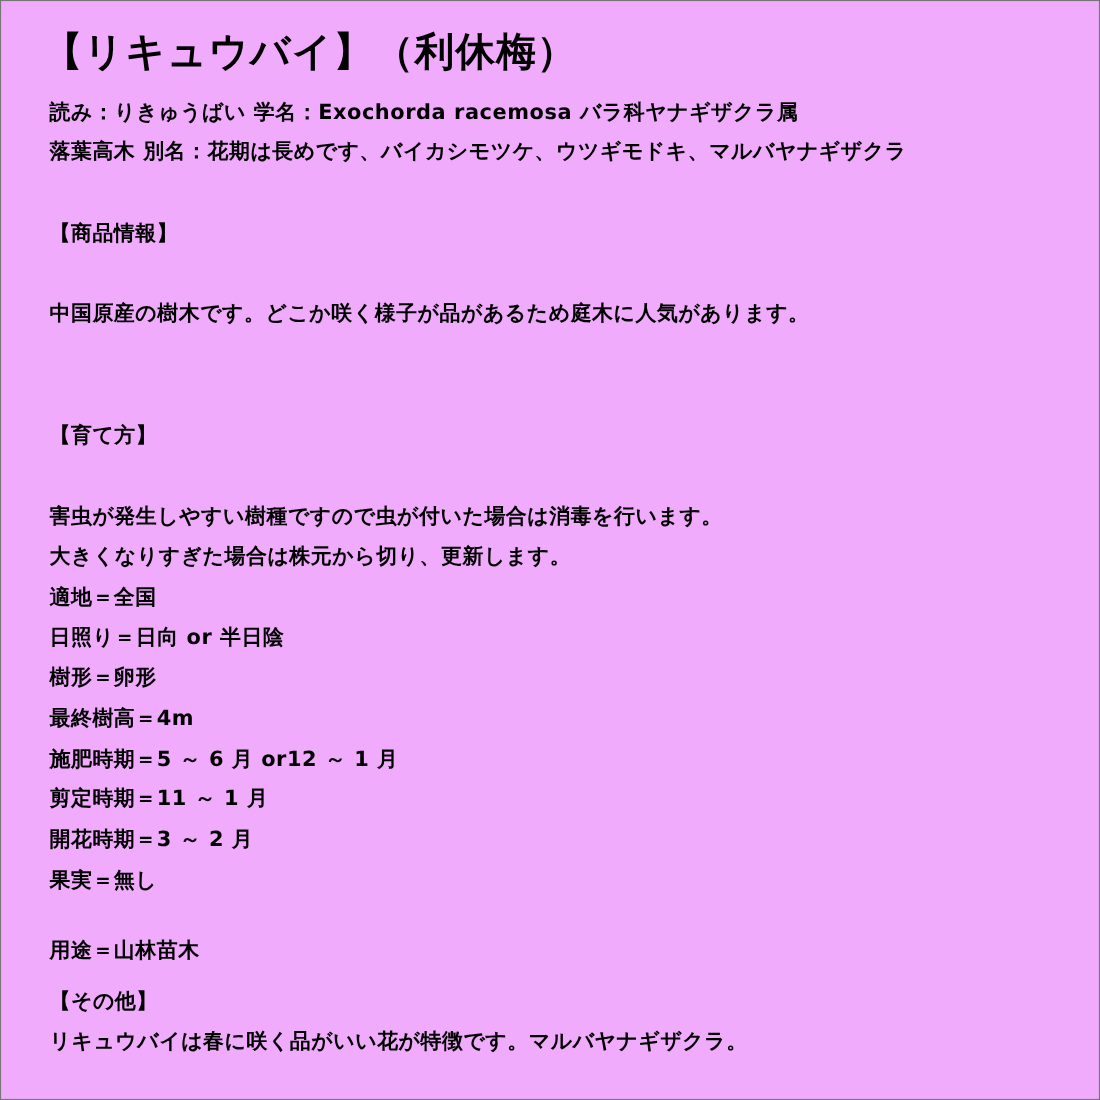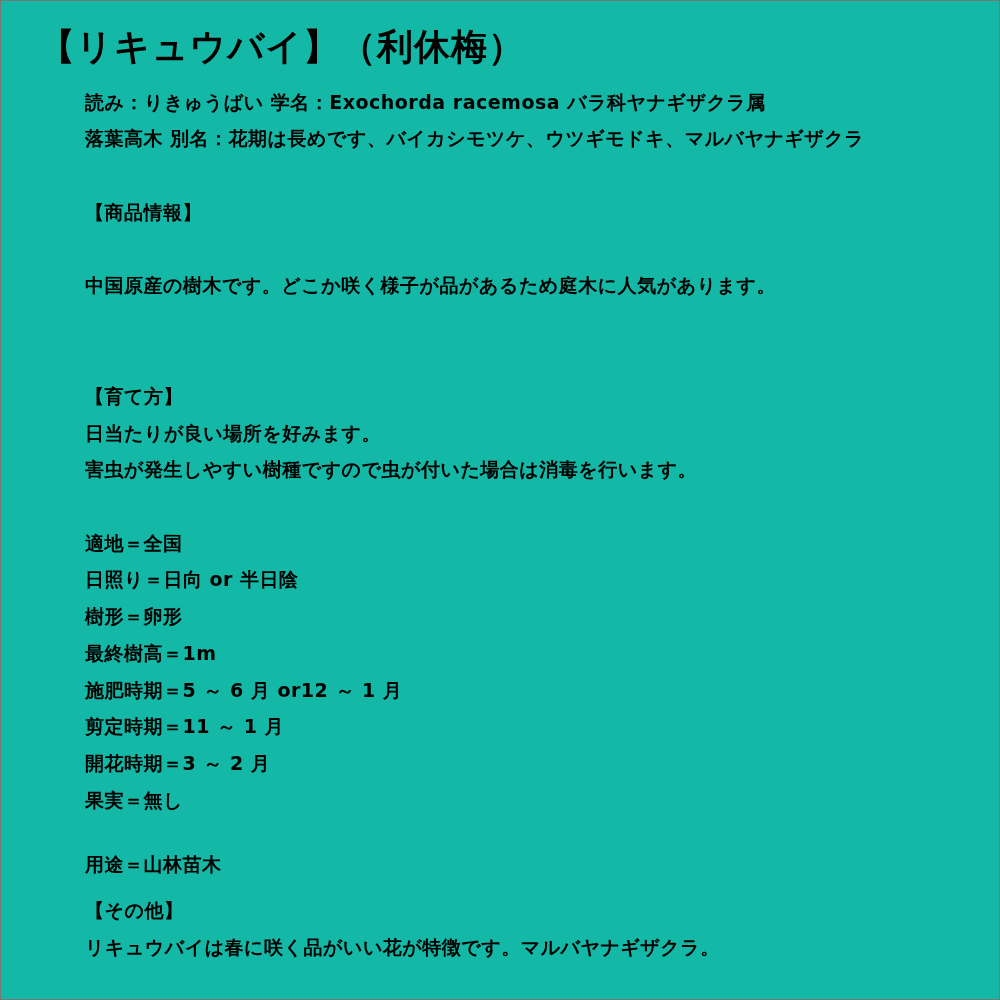--- a/index.html
+++ b/index.html
@@ -1,56 +1,55 @@
 <!DOCTYPE html>
 <html><head>
   <meta charset="utf-8">
   <style>
     html, body { margin: 0; padding: 0; background: #ffffff; }
     body { width: 1000px; height: 1000px; overflow: hidden; }
     .page {
       position: relative;
       width: 998px; height: 998px;
       border: 1px solid #777777;
-      background: #14b8a6;
+      background: #f0abfc;
       color: #000000;
       font-family: "DejaVu Sans", "Liberation Sans", sans-serif;
     }
     .title {
       position: absolute; left: 38px; top: 22px;
       font-size: 36px; font-weight: bold; letter-spacing: 1px;
       white-space: nowrap;
     }
     .line {
       position: absolute; left: 44px;
       font-size: 19px; font-weight: bold;
       white-space: nowrap; letter-spacing: 0.5px;
       line-height: 24px;
-      margin-left: 40px;
     }
   </style>
 </head>
 <body>
 
 <div class="page">
   <div class="title">【リキュウバイ】（利休梅）</div>
 
   <div class="line" style="top:89px">読み：りきゅうばい 学名：Exochorda racemosa バラ科ヤナギザクラ属</div>
   <div class="line" style="top:125px">落葉高木 別名：花期は長めです、バイカシモツケ、ウツギモドキ、マルバヤナギザクラ</div>
 
   <div class="line" style="top:199px">【商品情報】</div>
   <div class="line" style="top:272px">中国原産の樹木です。どこか咲く様子が品があるため庭木に人気があります。</div>
 
   <div class="line" style="top:383px">【育て方】</div>
-  <div class="line" style="top:420px">日当たりが良い場所を好みます。</div>
   <div class="line" style="top:456px">害虫が発生しやすい樹種ですので虫が付いた場合は消毒を行います。</div>
+  <div class="line" style="top:493px">大きくなりすぎた場合は株元から切り、更新します。</div>
   <div class="line" style="top:530px">適地＝全国</div>
   <div class="line" style="top:566px">日照り＝日向 or 半日陰</div>
   <div class="line" style="top:603px">樹形＝卵形</div>
-  <div class="line" style="top:640px">最終樹高＝1m</div>
+  <div class="line" style="top:640px">最終樹高＝4m</div>
   <div class="line" style="top:677px">施肥時期＝5 ～ 6 月 or12 ～ 1 月</div>
   <div class="line" style="top:713px">剪定時期＝11 ～ 1 月</div>
   <div class="line" style="top:750px">開花時期＝3 ～ 2 月</div>
   <div class="line" style="top:787px">果実＝無し</div>
   <div class="line" style="top:851px">用途＝山林苗木</div>
 
   <div class="line" style="top:897px">【その他】</div>
   <div class="line" style="top:934px">リキュウバイは春に咲く品がいい花が特徴です。マルバヤナギザクラ。</div>
 </div>
 

